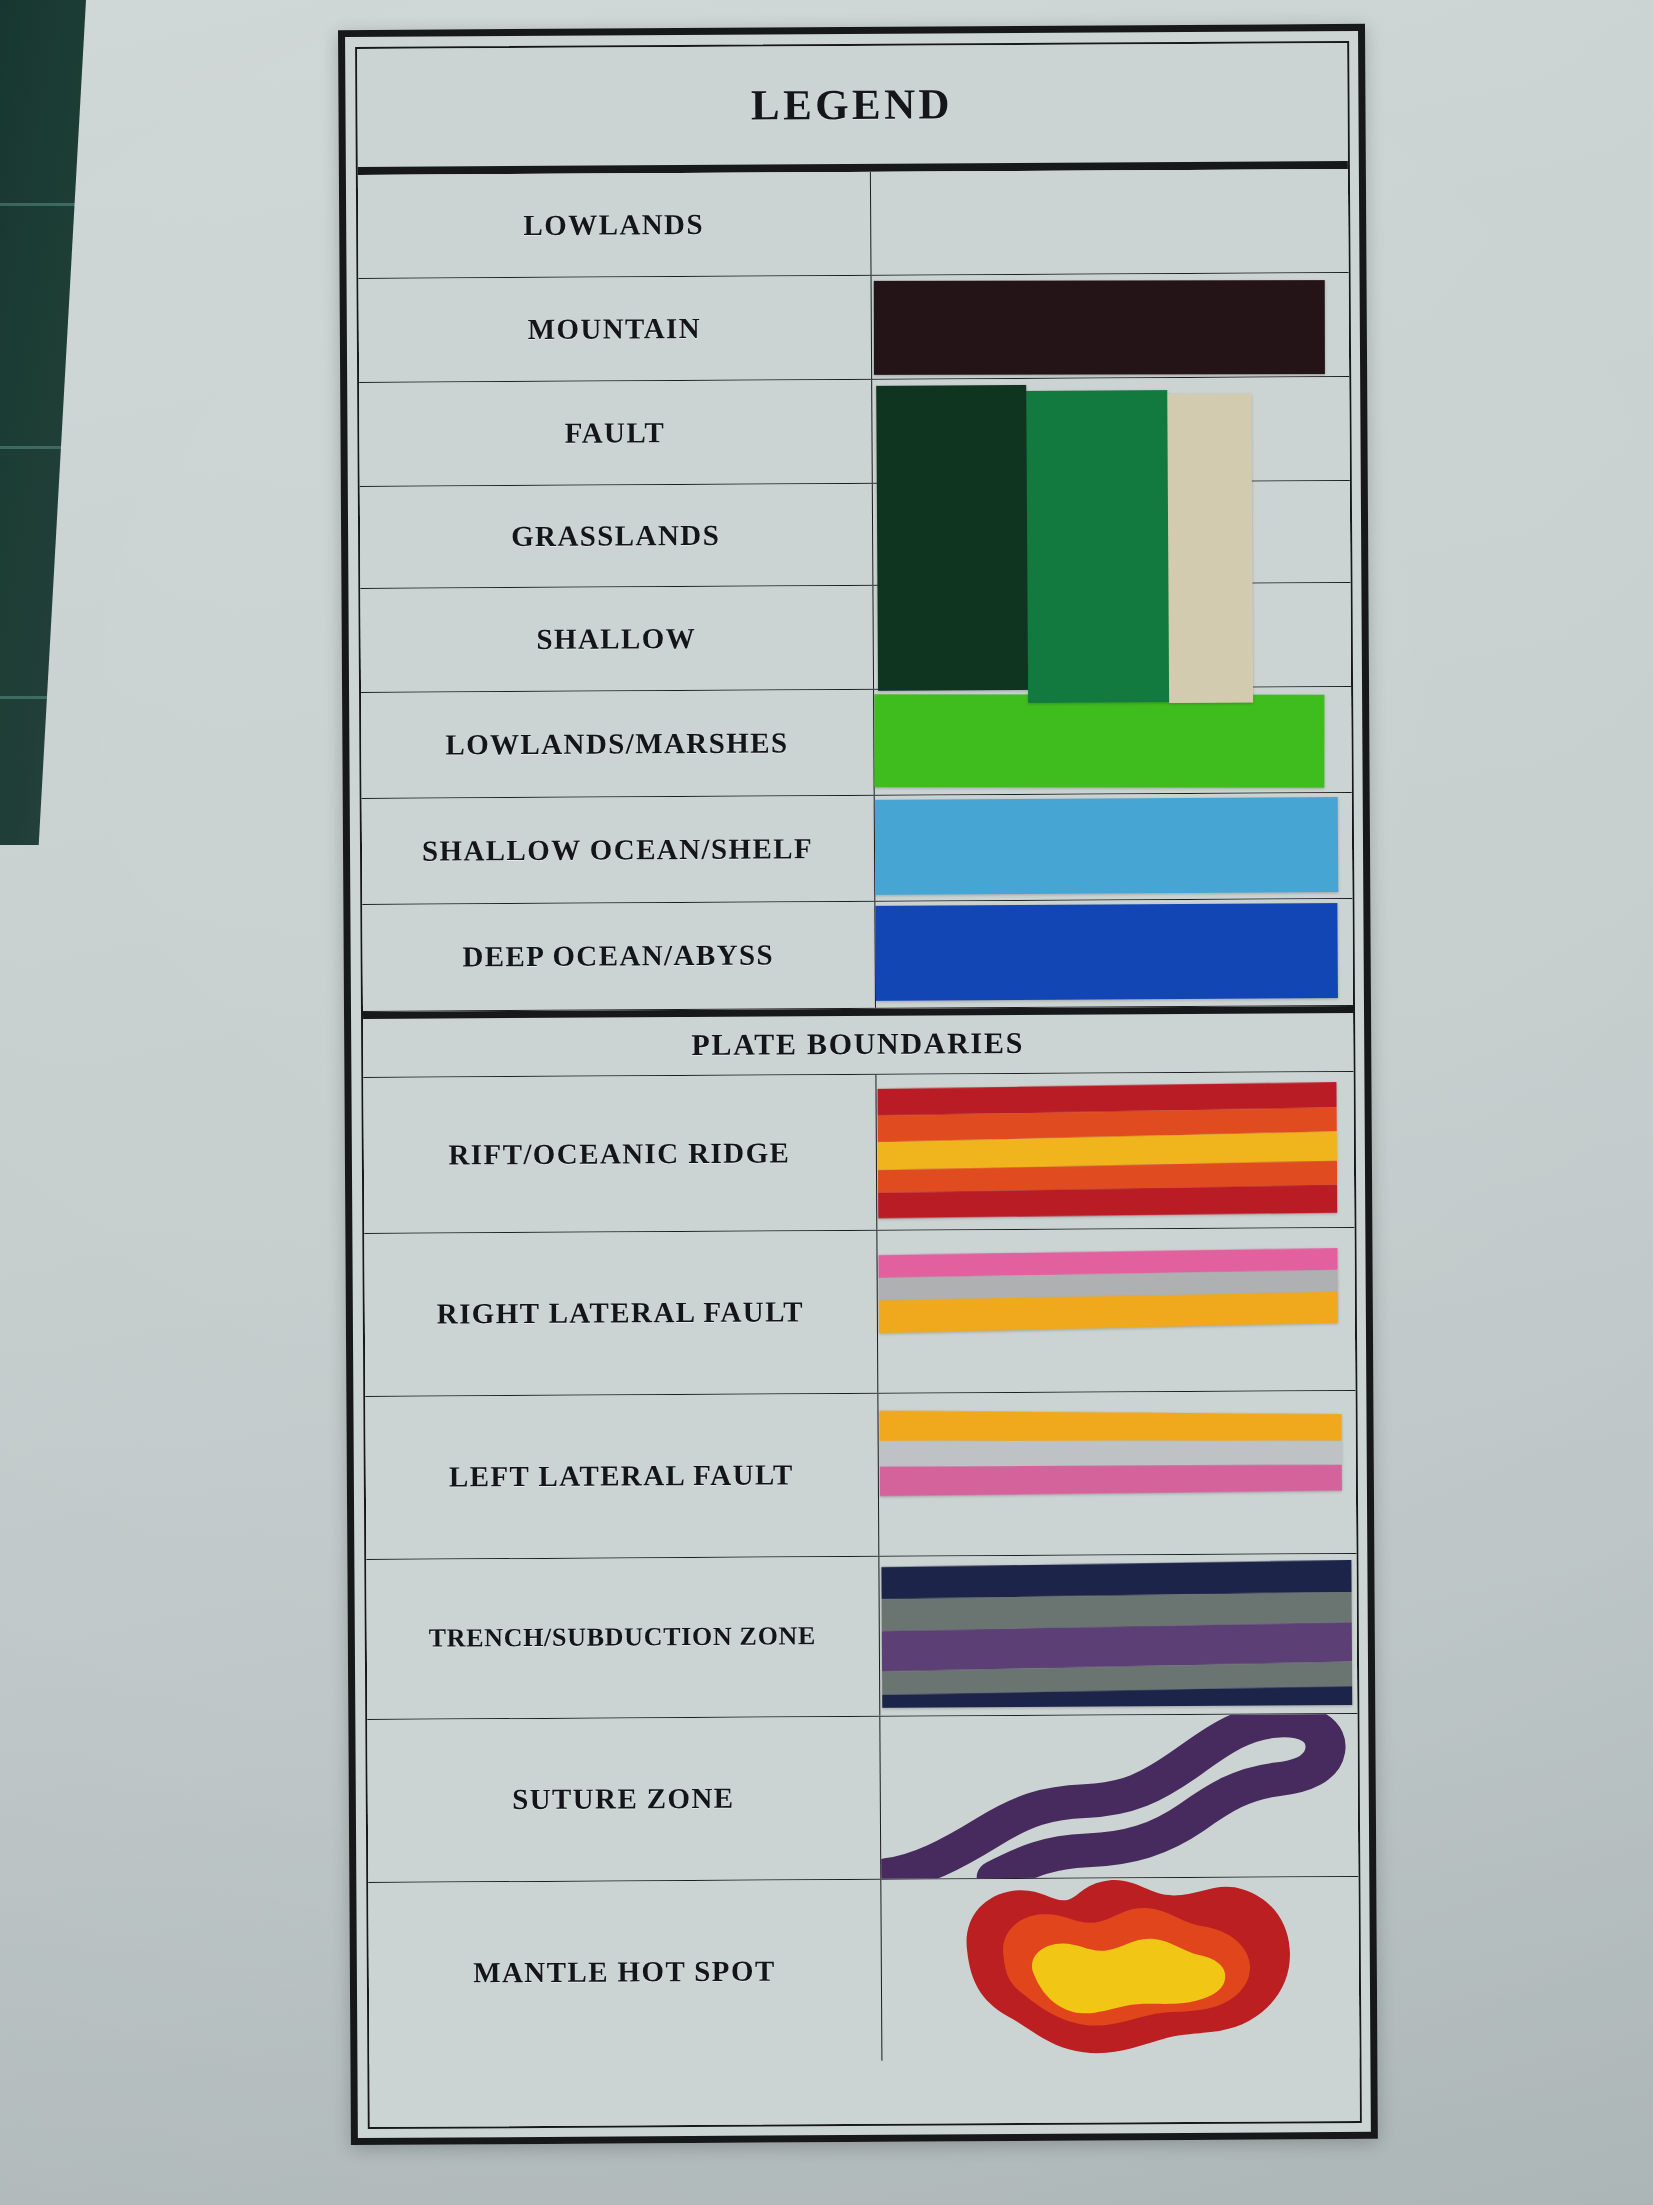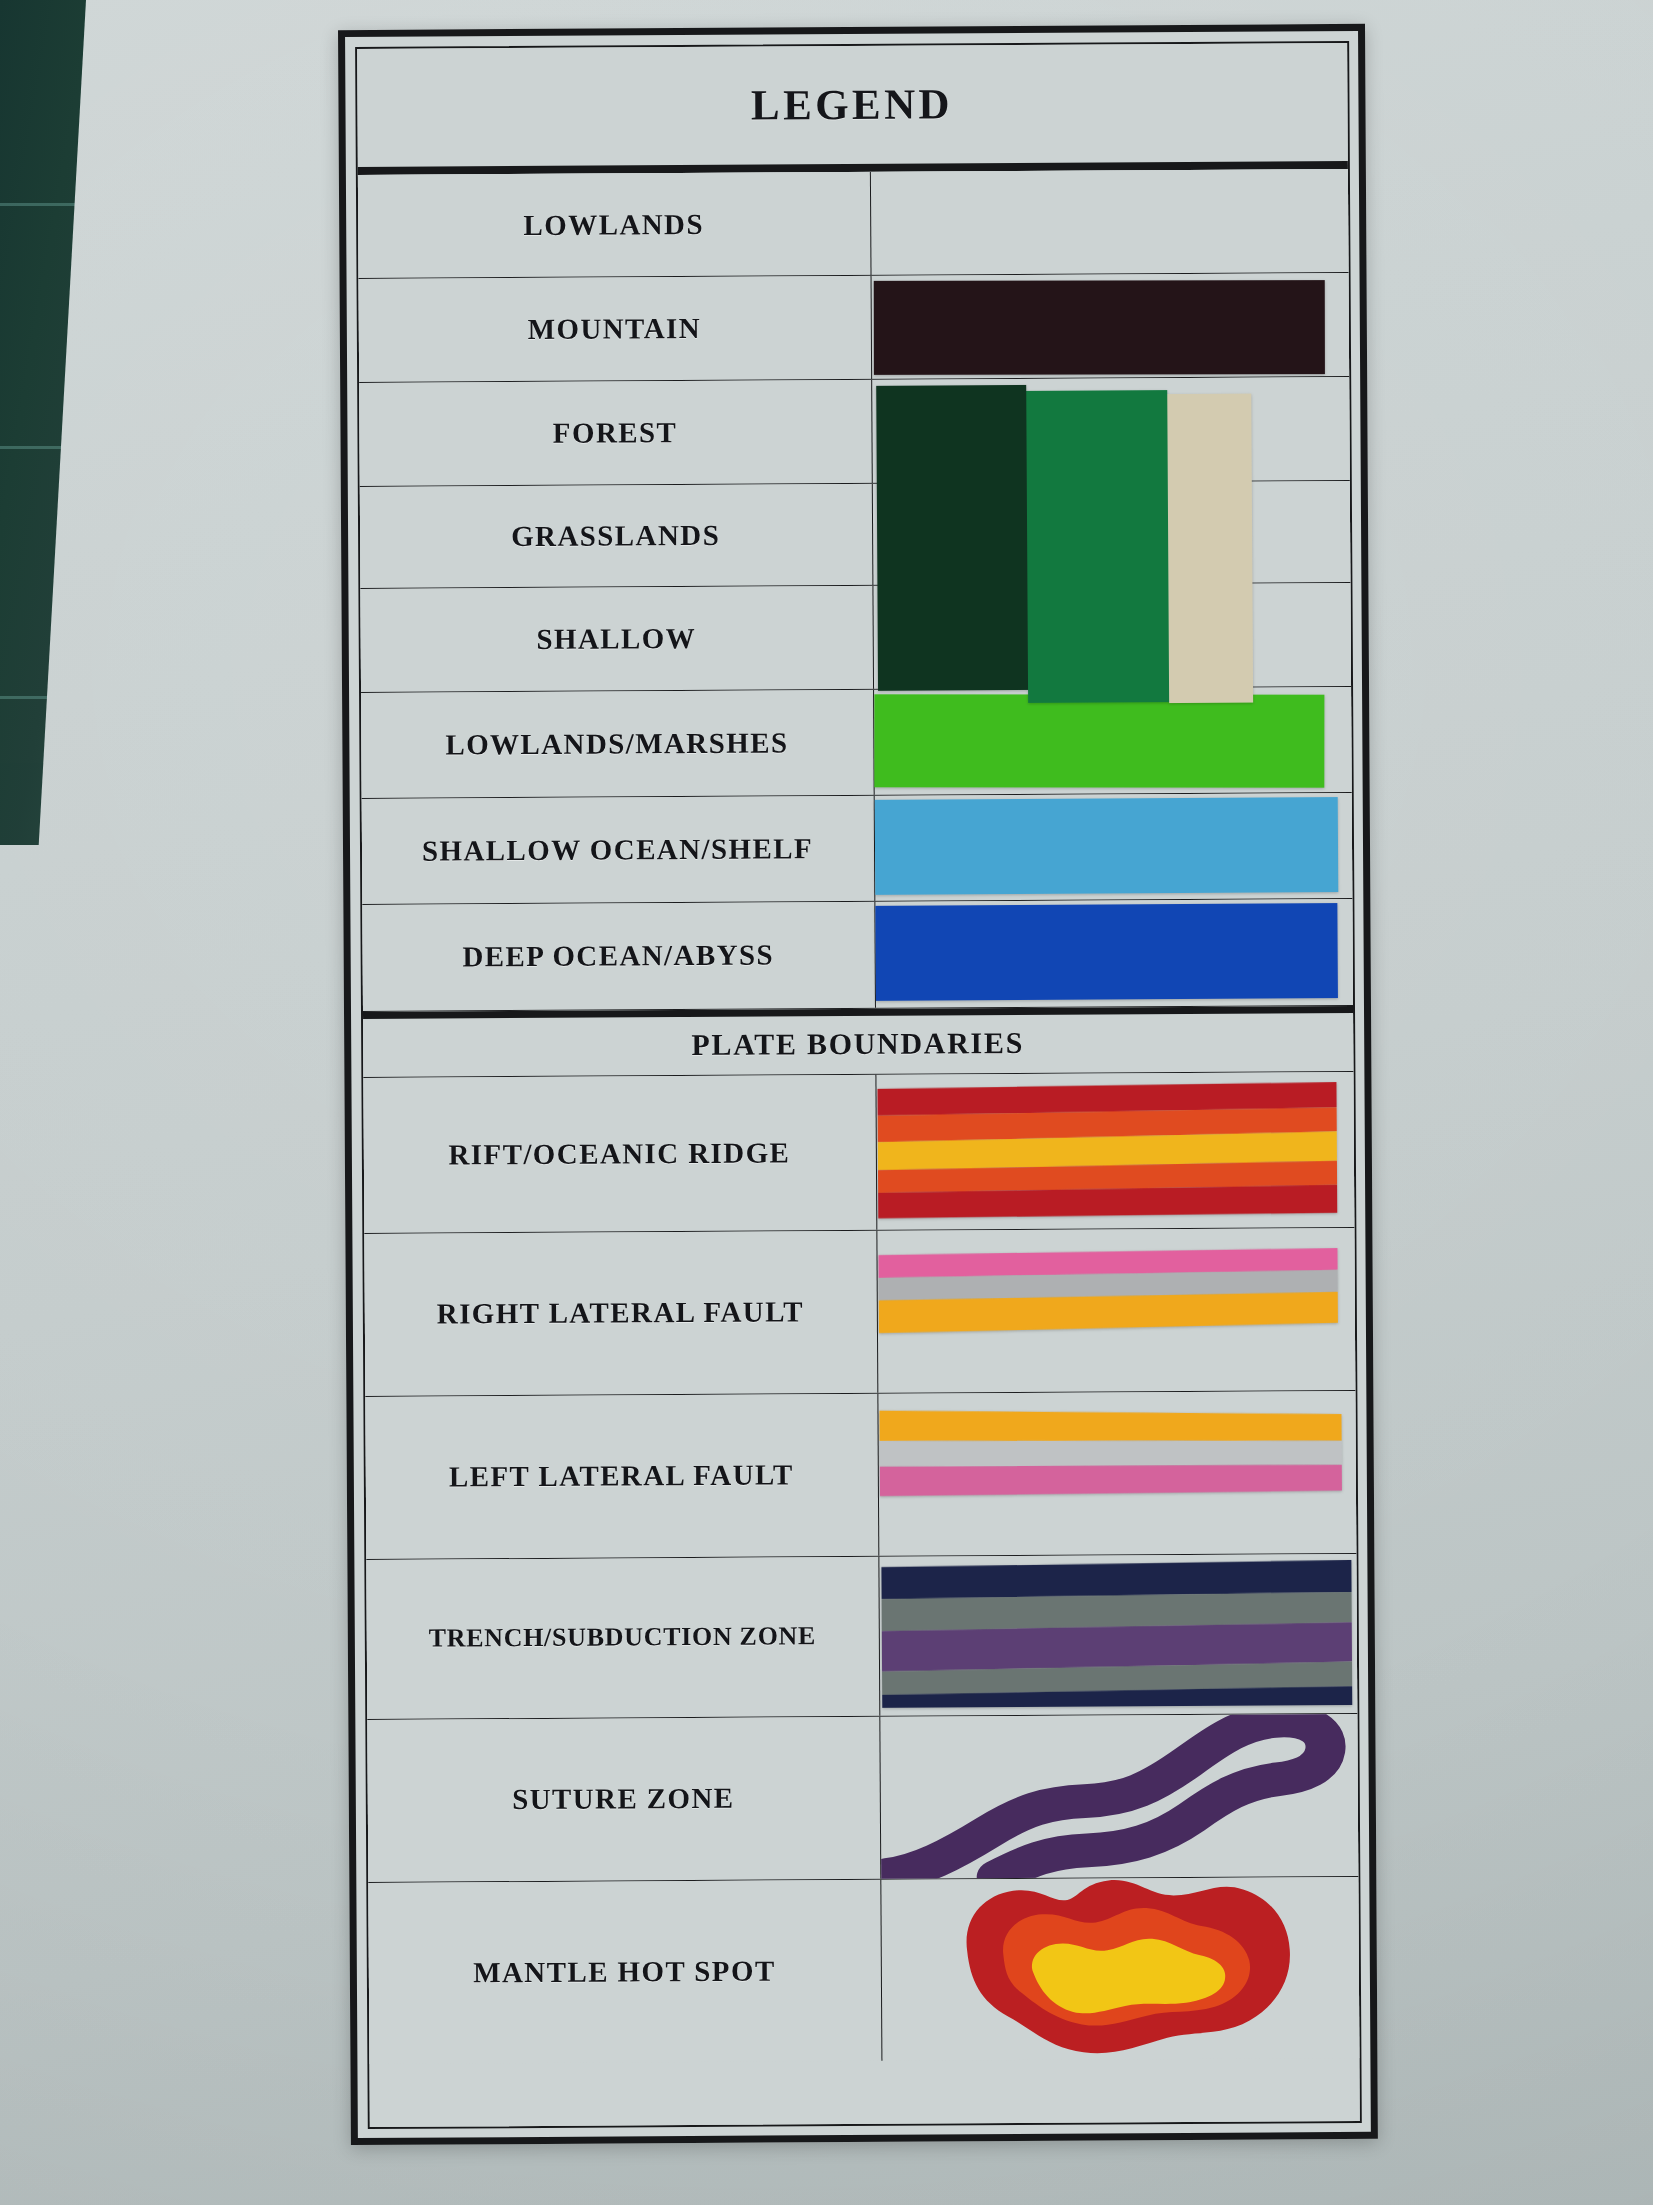--- a/index.html
+++ b/index.html
@@ -206,21 +206,21 @@
           <div class="cell-label">
             <span class="lbl">MOUNTAIN</span>
           </div>
           <div class="cell-swatch">
             <div class="sw-block drop" style="background:#241418; left:2.7px; right:23px; top:6.8px; bottom:2.7px; transform:rotate(0.25deg);"></div>
           </div>
         </div>
 
         <div class="row" style="height:103px">
           <div class="cell-label">
-            <span class="lbl">FOREST</span>
+            <span class="lbl">FAULT</span>
           </div>
           <div class="cell-swatch">
 
             <div class="tri-group drop" style="height:307px; top:6.8px;">
               <div class="tri-col" style="flex:0 0 150px; background:#0f3420; height:305px;"></div>
               <div class="tri-col" style="flex:0 0 141px; background:#12793f; height:312px; margin-top:5.4px;"></div>
               <div class="tri-col" style="flex:0 0 84px; background:#d3cbb0; height:309px; margin-top:9.5px;"></div>
             </div>
           </div>
         </div>

